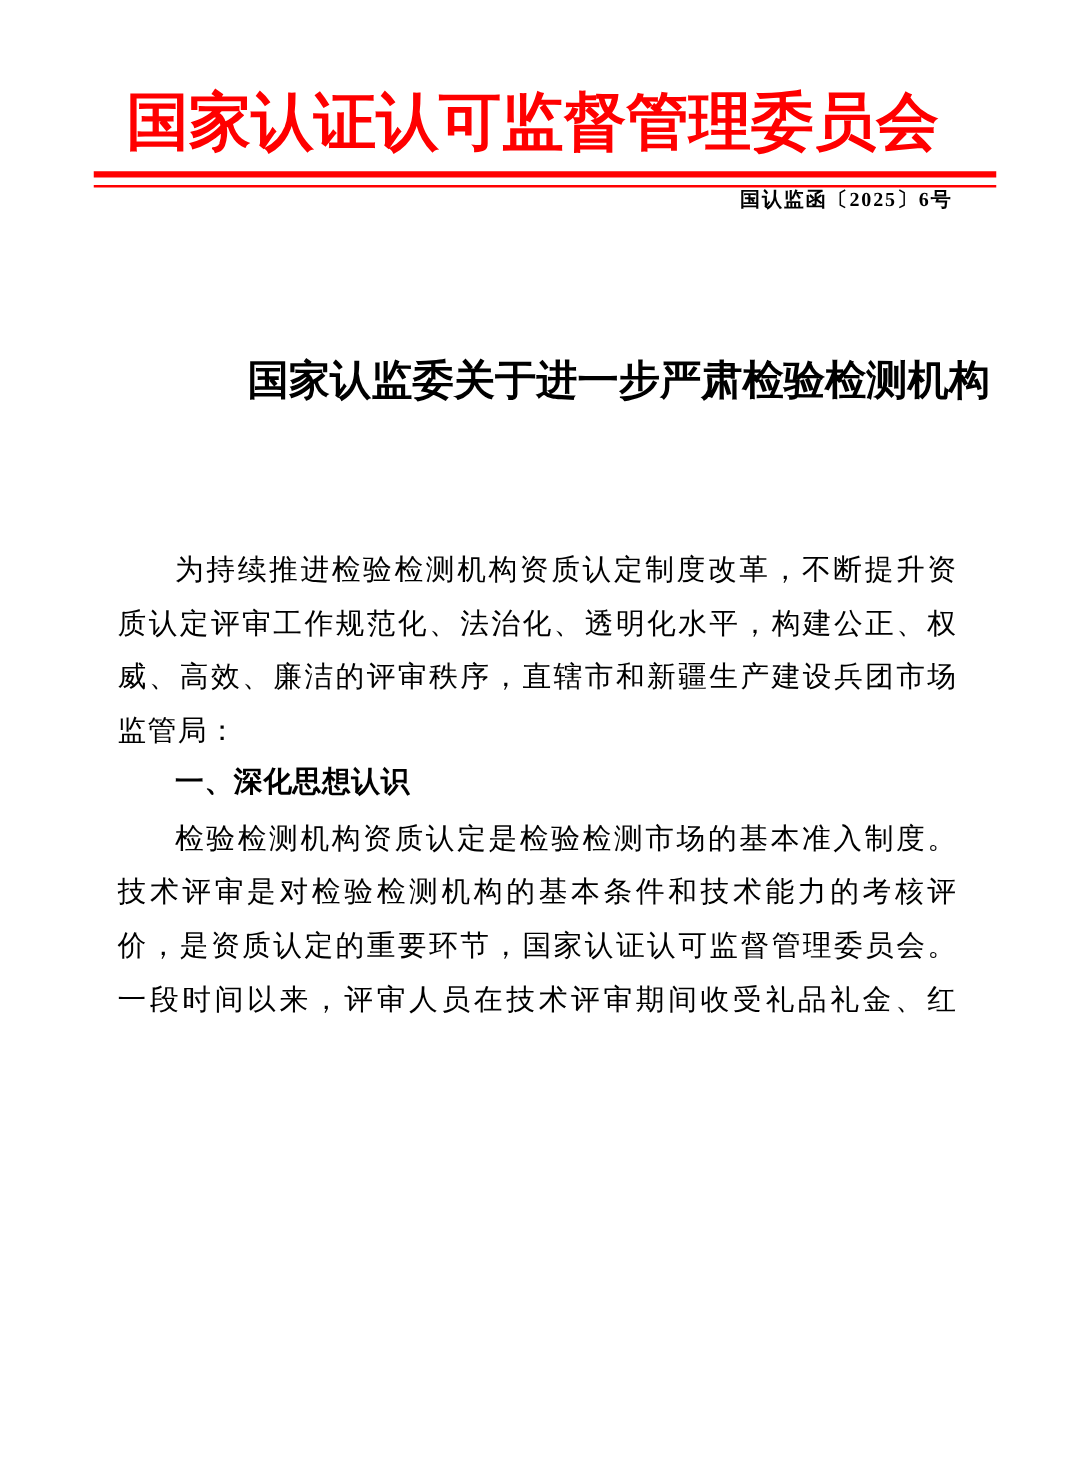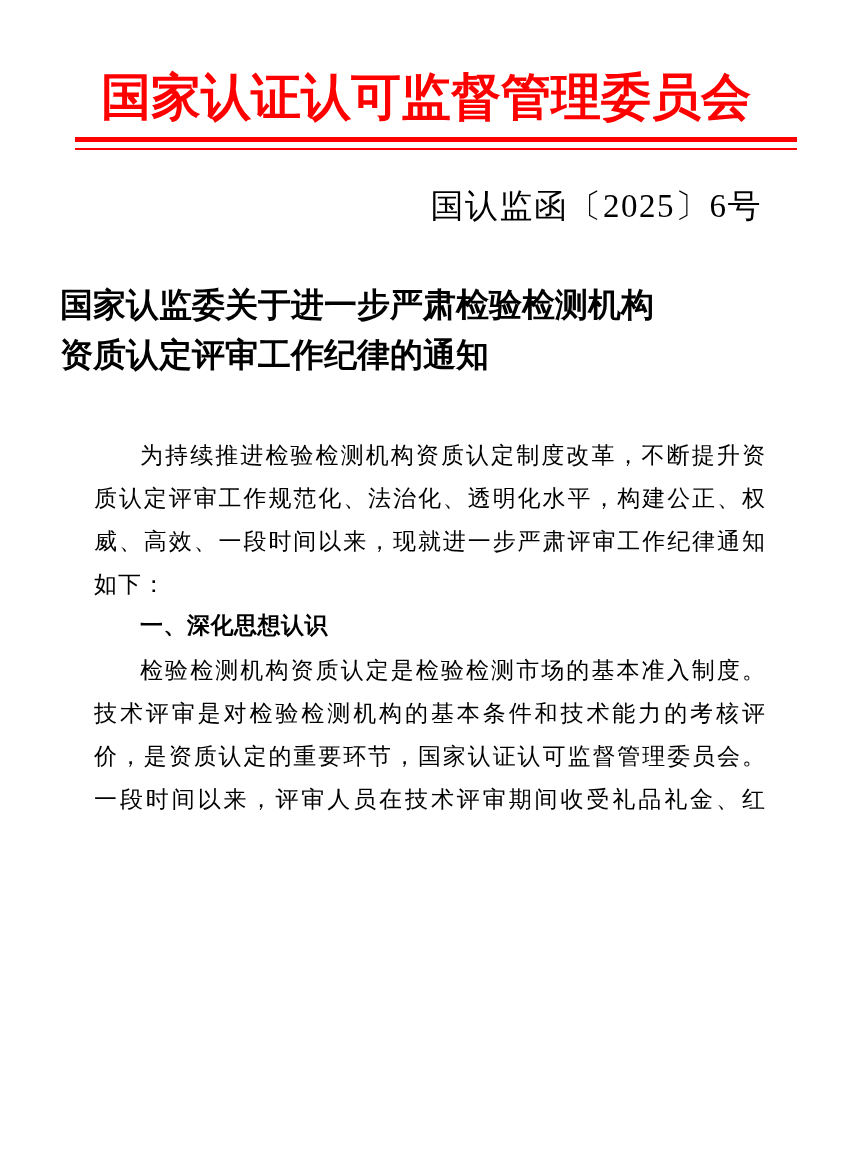--- a/index.html
+++ b/index.html
@@ -27,32 +27,33 @@
   .header-rules {
     position: absolute;
     top: 137px;
     left: 75px;
     width: 722px;
   }
   .header-rules .rule-thick { height: 5px; background: var(--accent-red, #ff0000); }
   .header-rules .rule-thin  { margin-top: 6px; height: 2px; background: var(--accent-red, #ff0000); }
   .doc-number {
     position: absolute;
-    top: 184px;
+    top: 150px;
     right: 90px;
-    font-size: 33px;
+    font-size: 16px;
     letter-spacing: 1.5px;
     white-space: nowrap;
+    font-weight: bold;
   }
   .title {
     position: absolute;
     top: 280px;
     left: 60px;
     right: 60px;
-    text-align: left;
+    text-align: right;
     font-weight: 700;
     font-size: 33px;
     line-height: 50px;
   }
   .body-text {
     position: absolute;
     top: 434px;
     left: 94px;
     width: 672px;
     height: 650px;
@@ -88,25 +89,24 @@
 
   <div class="header-rules">
     <div class="rule-thick"></div>
     <div class="rule-thin"></div>
   </div>
 
   <div class="doc-number">国认监函〔2025〕6号</div>
 
   <div class="title">
     <div>国家认监委关于进一步严肃检验检测机构</div>
-    <div>资质认定评审工作纪律的通知</div>
   </div>
 
   <div class="body-text">
-    <p class="indent">为持续推进检验检测机构资质认定制度改革，不断提升资质认定评审工作规范化、法治化、透明化水平，构建公正、权威、高效、一段时间以来，现就进一步严肃评审工作纪律通知如下：</p>
+    <p class="indent">为持续推进检验检测机构资质认定制度改革，不断提升资质认定评审工作规范化、法治化、透明化水平，构建公正、权威、高效、廉洁的评审秩序，直辖市和新疆生产建设兵团市场监管局：</p>
     <p class="section-heading">一、深化思想认识</p>
     <p class="indent">检验检测机构资质认定是检验检测市场的基本准入制度。技术评审是对检验检测机构的基本条件和技术能力的考核评价，是资质认定的重要环节，国家认证认可监督管理委员会。一段时间以来，评审人员在技术评审期间收受礼品礼金、红包、咨询费，违规接受宴请、违规饮酒等问题屡有反映。各级市场监管部门、各行业评审组、各有关单位要深刻认识到资质认定技术评审行使的是公权力，履行的是公共管理事务，影</p>
   </div>
 
   <div class="footer-rules">
     <div class="rule-thin"></div>
     <div class="rule-thick"></div>
   </div>
 
 </div>

